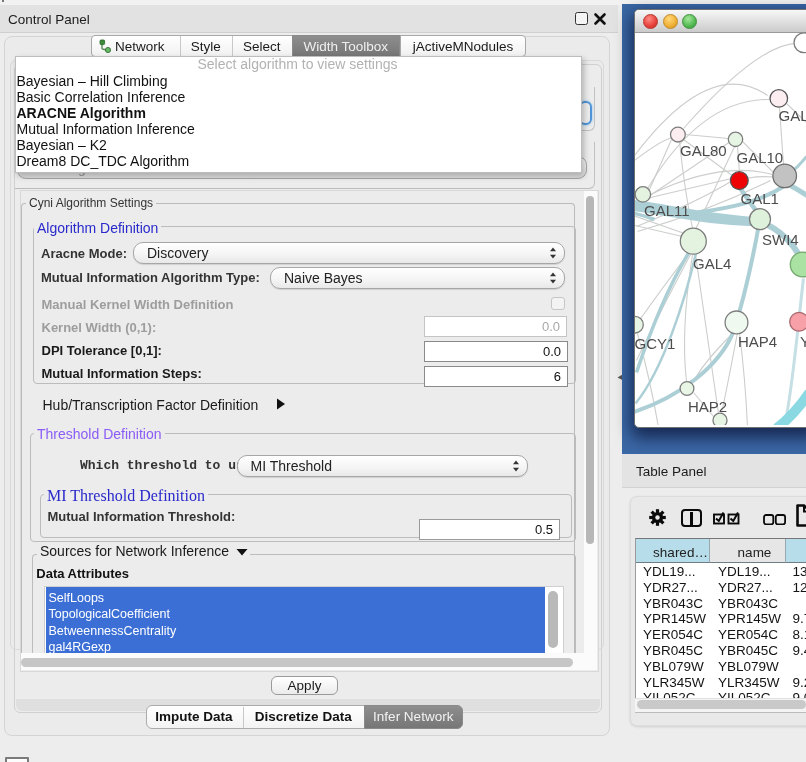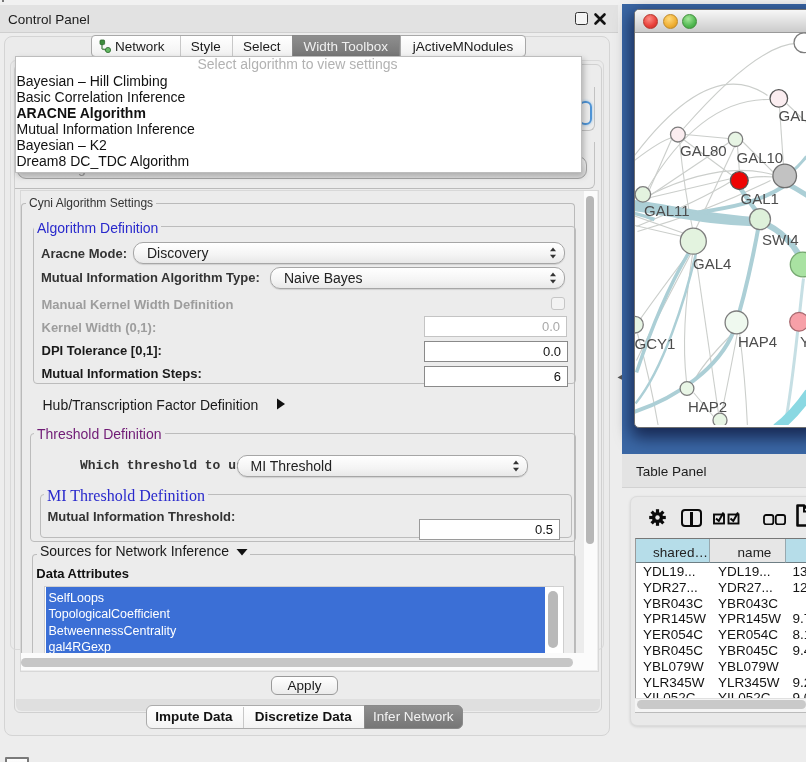--- a/index.html
+++ b/index.html
@@ -103,21 +103,21 @@
 
 <div class="lbl abs" style="left:41.5px;top:365.5px;color:#1a1a1a;">Mutual Information Steps:</div>
 <div class="tf" style="left:424px;top:365.5px;width:136px;border:1.3px solid #8a8a8a;color:#111;">6</div>
 
 <div class="abs" style="left:42.5px;top:397px;font-size:14px;color:#1a1a1a;">Hub/Transcription Factor Definition</div>
 <svg class="abs" style="left:276px;top:398px;" width="10" height="12" viewBox="0 0 10 12">
     <path d="M1 0.5 L9 6 L1 11.5 Z" fill="#111"></path>
   </svg>
 
 <div class="abs" style="left:30px;top:432.5px;width:544px;height:107px;border:1px solid #bcbcbc;border-radius:4px;"></div>
-<div class="abs" style="left:34px;top:426px;background:#ececec;padding:0 3px;font-size:14px;color:#701a75;text-align:center;">Threshold Definition</div>
+<div class="abs" style="left:34px;top:426px;background:#ececec;padding:0 3px;font-size:14px;color:#8b5cf6;text-align:center;">Threshold Definition</div>
 
 <div class="lbl abs" style="left:80px;top:458px;font-family:Liberation Mono, monospace;">Which threshold to use:</div>
 <div class="combo" style="left:236.5px;top:454.5px;width:289px;">
   <div class="ct">MI Threshold</div>
   <svg class="carr" viewBox="0 0 9 14">
       <path d="M4.5 0.5 L8 5 L1 5 Z" fill="#333"></path>
       <path d="M4.5 13.5 L8 9 L1 9 Z" fill="#333"></path>
     </svg>
 </div>
 

